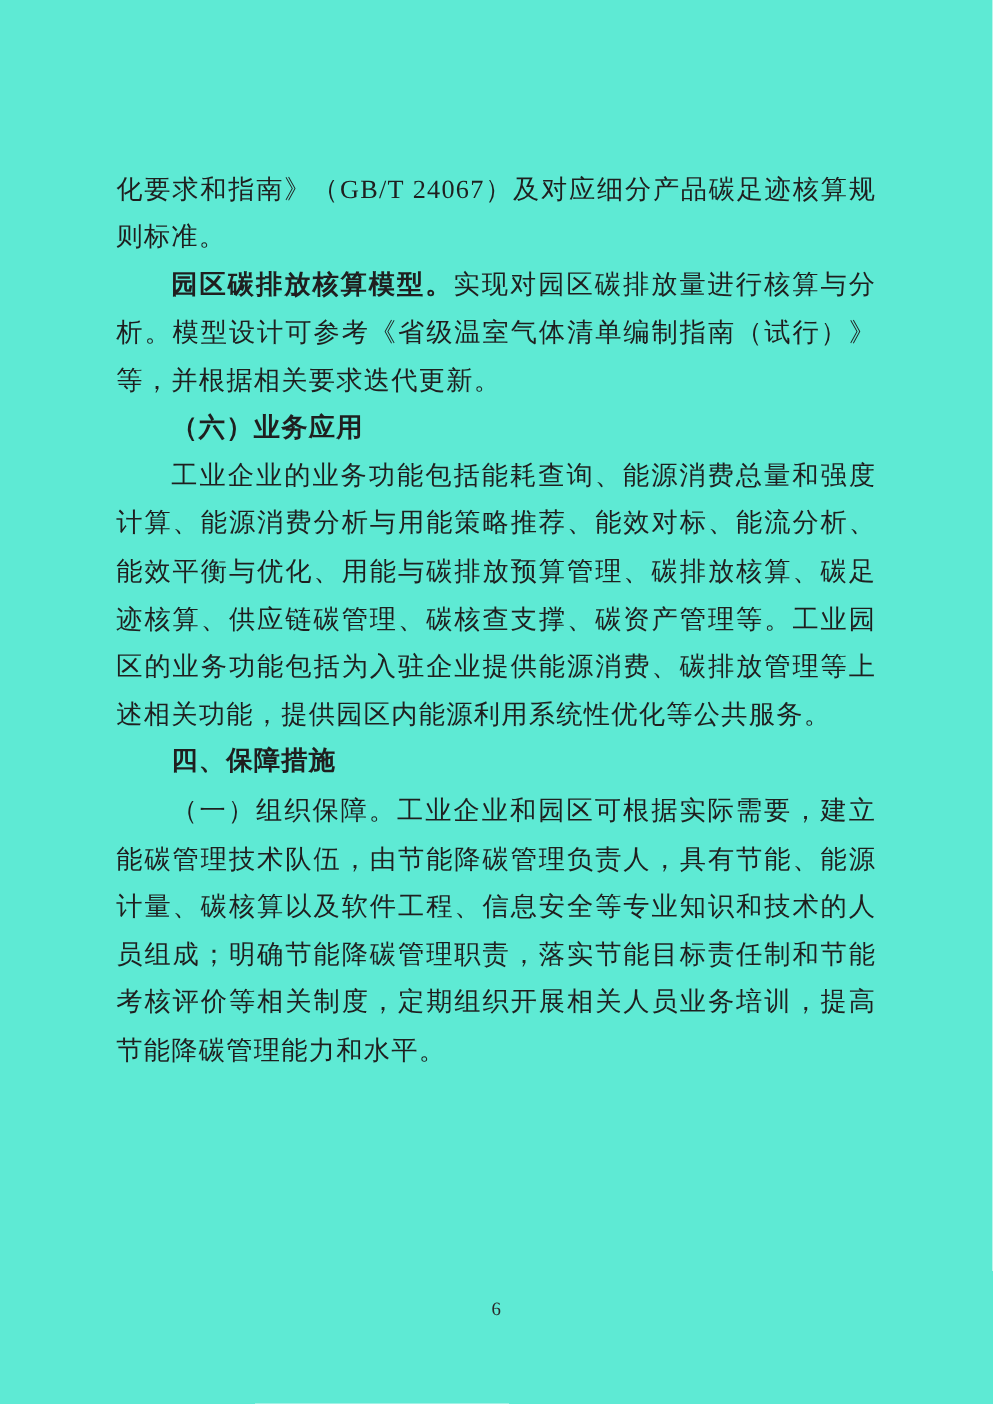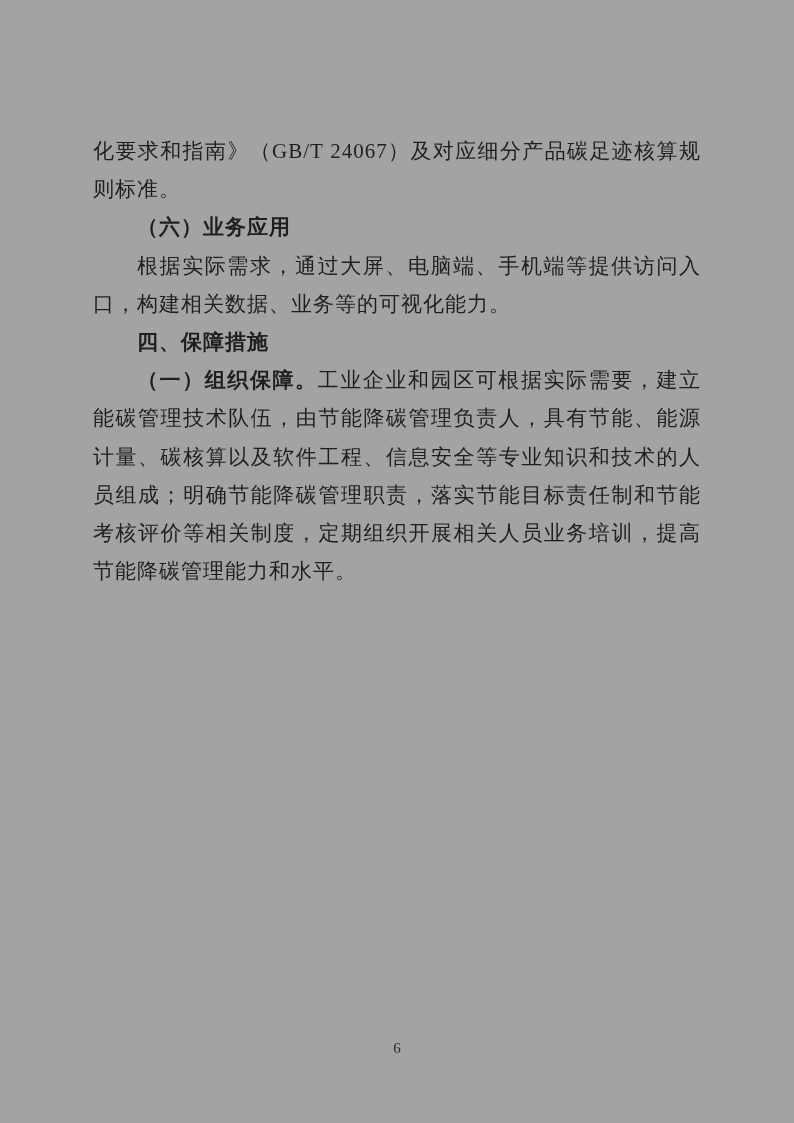--- a/index.html
+++ b/index.html
@@ -4,21 +4,21 @@
 <style>
   html, body {
     margin: 0;
     padding: 0;
     background: #ffffff;
   }
   .page {
     position: relative;
     width: 794px;
     height: 1123px;
-    background: #a3a3a3;
+    background: #5eead4;
     overflow: hidden;
     font-family: "Liberation Serif", "DejaVu Serif", serif;
     color: #1f1f1f;
   }
   .content {
     position: absolute;
     left: 93px;
     top: 132px;
     width: 608px;
   }
@@ -30,21 +30,21 @@
     letter-spacing: 1px;
     text-align: justify;
   }
   .indent {
     text-indent: 44px;
   }
   .lead-bold {
     font-weight: bold;
   }
   .lead-hei {
-    font-weight: bold;
+    font-weight: normal;
     font-family: "Liberation Sans", "DejaVu Sans", sans-serif;
     margin-top: 12px;
   }
   .heading-kai {
     font-weight: bold;
   }
   .heading-hei {
     font-weight: bold;
     font-style: normal;
     font-family: "Liberation Sans", "DejaVu Sans", sans-serif;
@@ -62,26 +62,27 @@
   }
 </style>
 </head>
 <body>
 
 <div class="page">
   <div class="content">
 
     <p><span>化要求和指南》（GB/T 24067）及对应细分产品碳足迹核算规则标准。</span></p>
 
+    <p class="indent"><span class="lead-bold">园区碳排放核算模型。</span><span>实现对园区碳排放量进行核算与分析。模型设计可参考《省级温室气体清单编制指南（试行）》等，并根据相关要求迭代更新。</span></p>
 
     <p class="indent heading-kai">（六）业务应用</p>
 
+    <p class="indent"><span>工业企业的业务功能包括能耗查询、能源消费总量和强度计算、能源消费分析与用能策略推荐、能效对标、能流分析、能效平衡与优化、用能与碳排放预算管理、碳排放核算、碳足迹核算、供应链碳管理、碳核查支撑、碳资产管理等。工业园区的业务功能包括为入驻企业提供能源消费、碳排放管理等上述相关功能，提供园区内能源利用系统性优化等公共服务。</span></p>
 
 
-    <p class="indent"><span>根据实际需求，通过大屏、电脑端、手机端等提供访问入口，构建相关数据、业务等的可视化能力。</span></p>
 
     <p class="indent heading-hei">四、保障措施</p>
 
     <p class="indent"><span class="lead-hei">（一）组织保障。</span><span>工业企业和园区可根据实际需要，建立能碳管理技术队伍，由节能降碳管理负责人，具有节能、能源计量、碳核算以及软件工程、信息安全等专业知识和技术的人员组成；明确节能降碳管理职责，落实节能目标责任制和节能考核评价等相关制度，定期组织开展相关人员业务培训，提高节能降碳管理能力和水平。</span></p>
 
   </div>
 
   <div class="page-number">6</div>
 </div>
 

